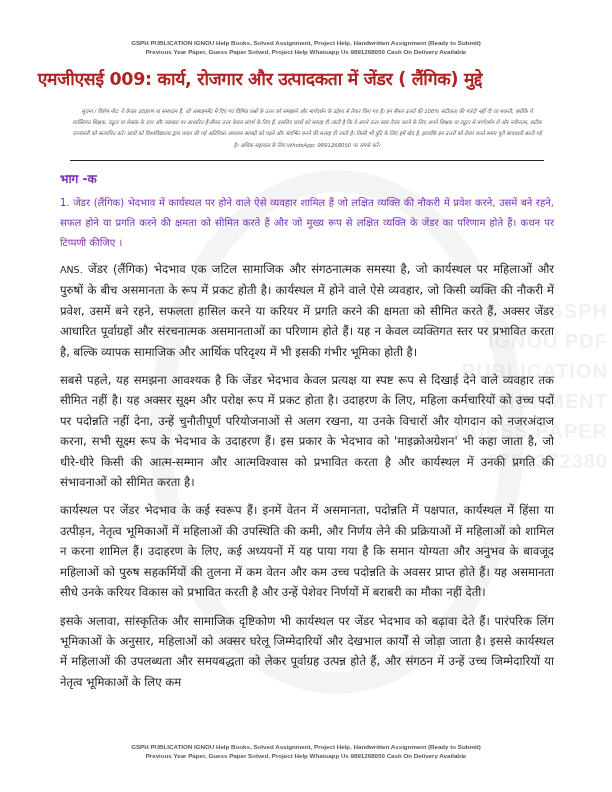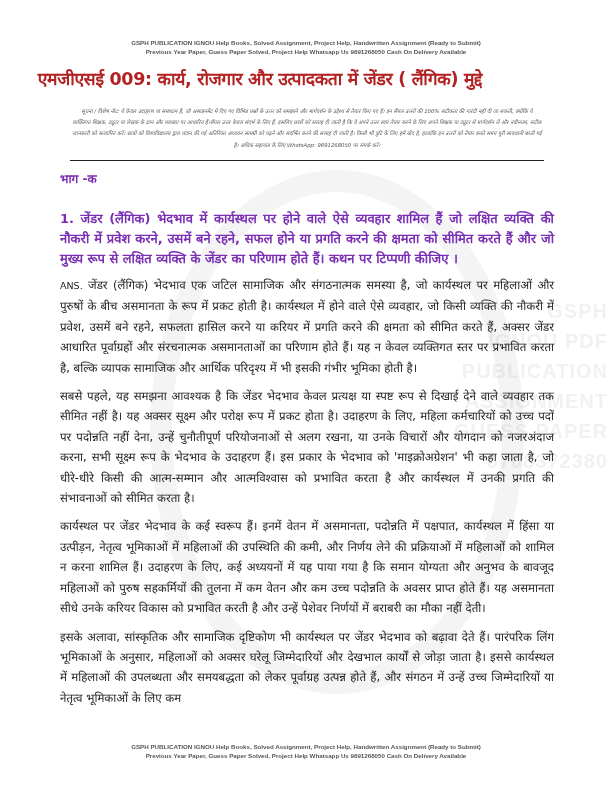--- a/index.html
+++ b/index.html
@@ -37,24 +37,24 @@
       font-style: italic; color: #555;
     }
     .rule {
       position: absolute; top: 160px; left: 70px; width: 474px; height: 0;
       border-top: 1px solid #222;
     }
     .content {
       position: absolute; top: 170px; left: 60px; width: 494px;
     }
     .section-label {
-      color: #7a2fb5; font-weight: bold; font-size: 12px; margin-bottom: 22px;
+      color: #7a2fb5; font-weight: bold; font-size: 12px; margin-bottom: 6px;
     }
     .question {
-      color: #7a2fb5; font-weight: bold; font-size: 13px; line-height: 20px;
+      color: #7a2fb5; font-weight: normal; font-size: 10px; line-height: 20px;
       text-align: justify; margin-bottom: 6px;
     }
     .para {
       font-size: 11.6px; line-height: 20.4px; text-align: justify;
       color: #1f1f1f; margin: 0 0 8px 0;
     }
     .ans-label { font-size: 9.5px; }
   </style>
 </head>
 <body>

